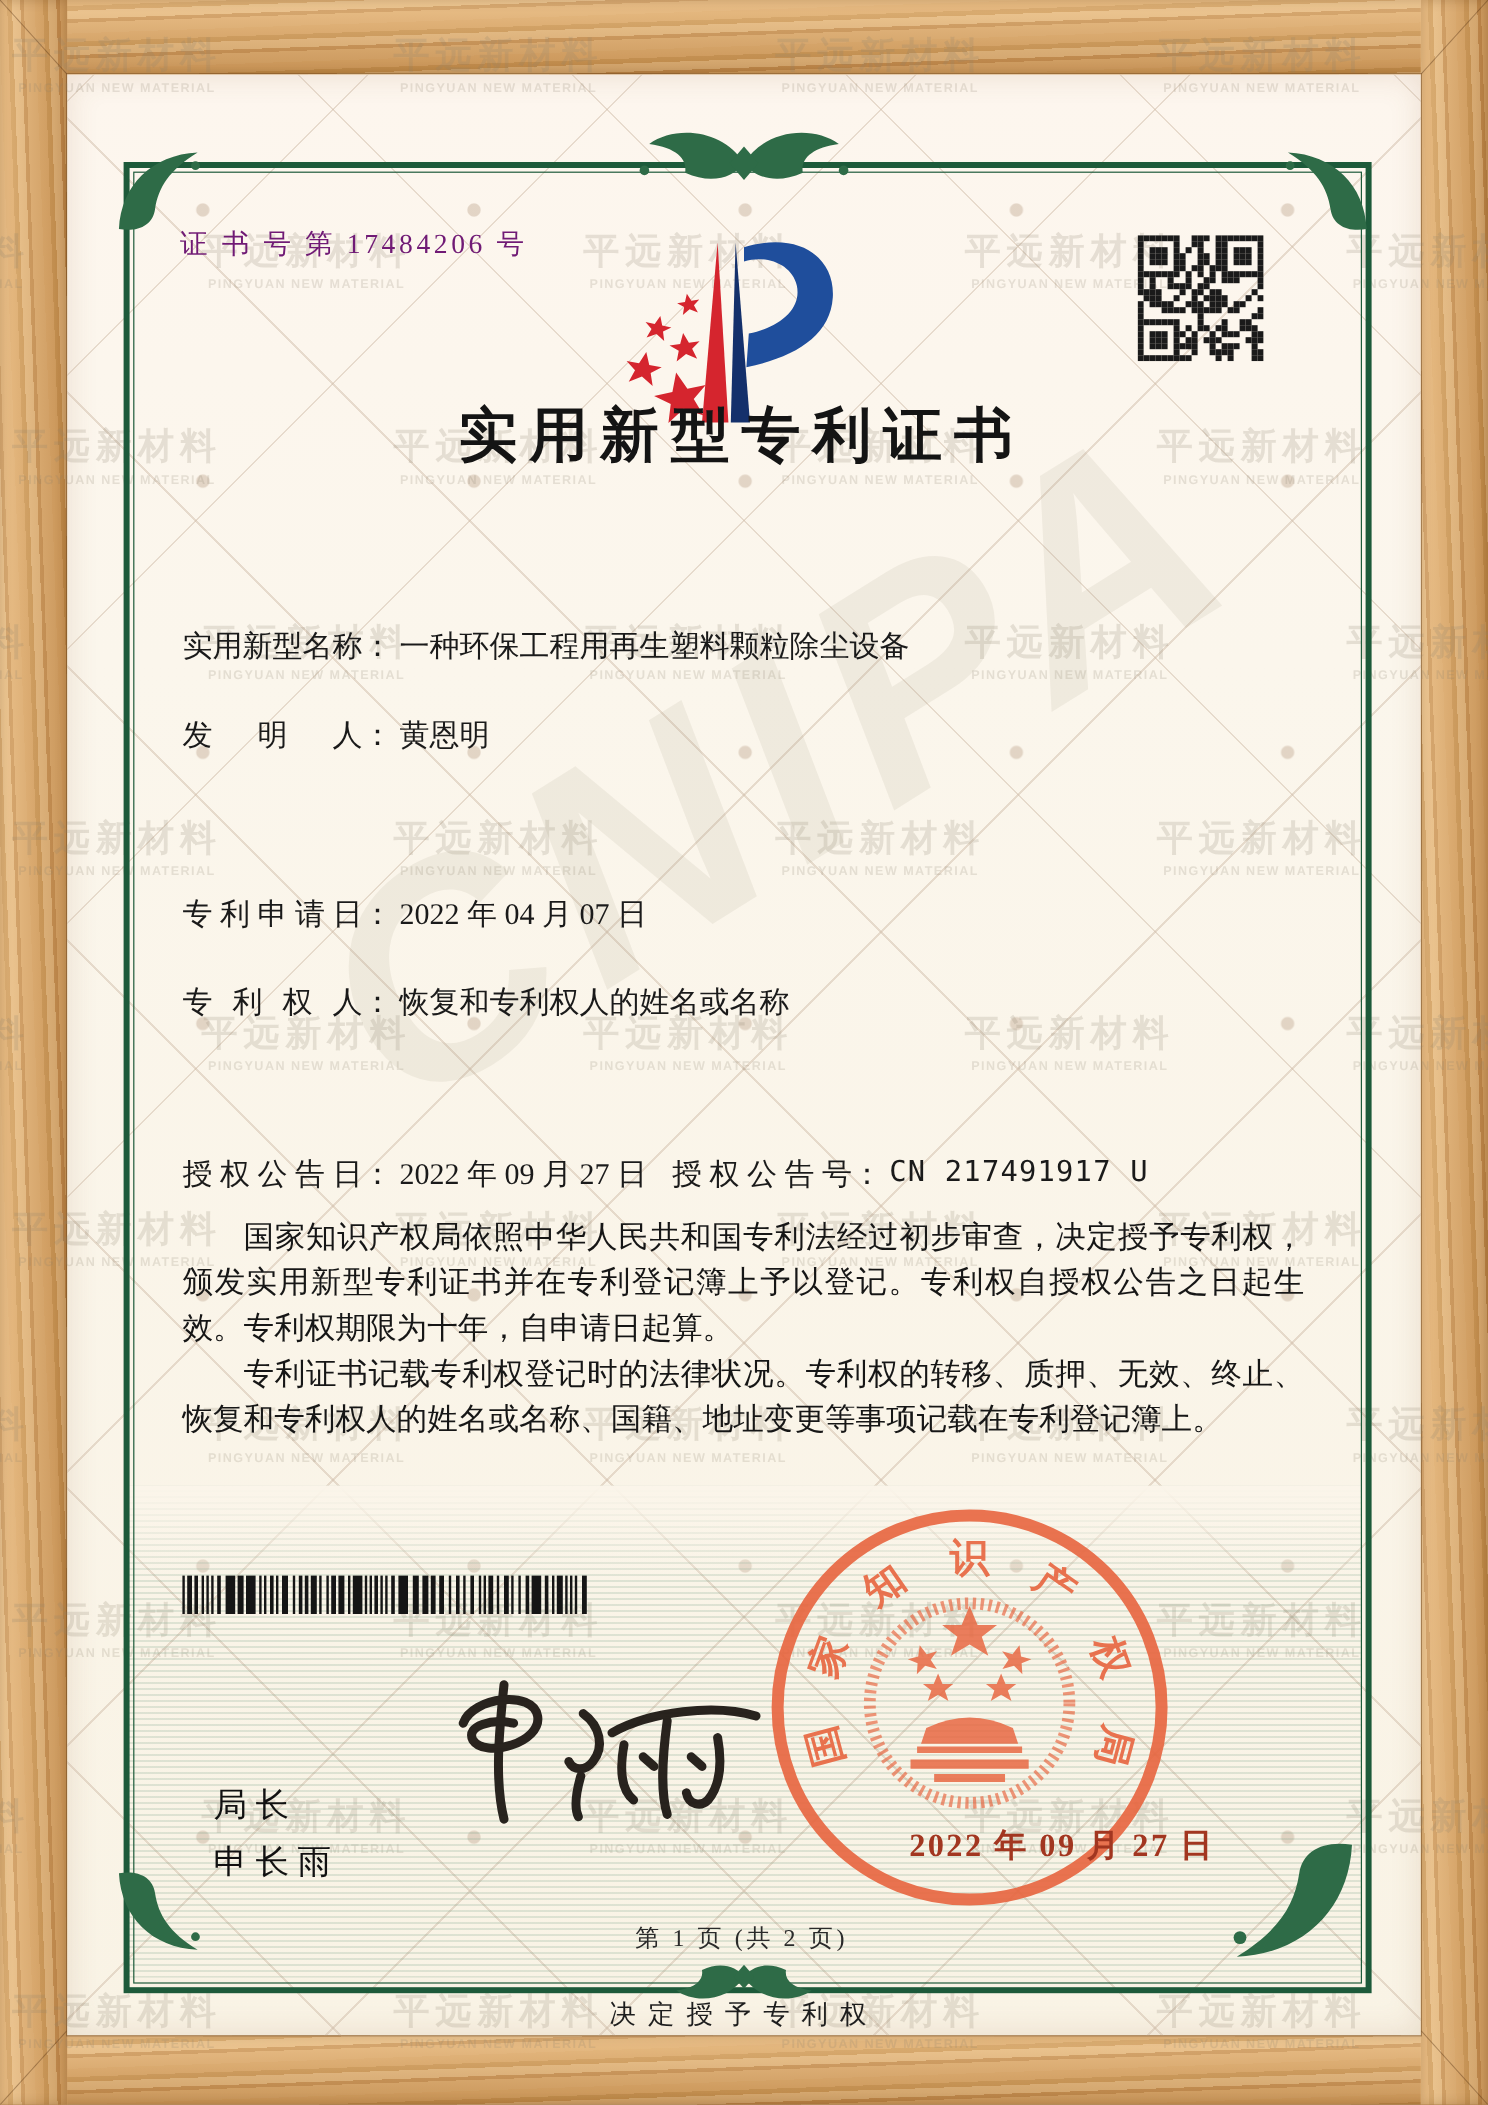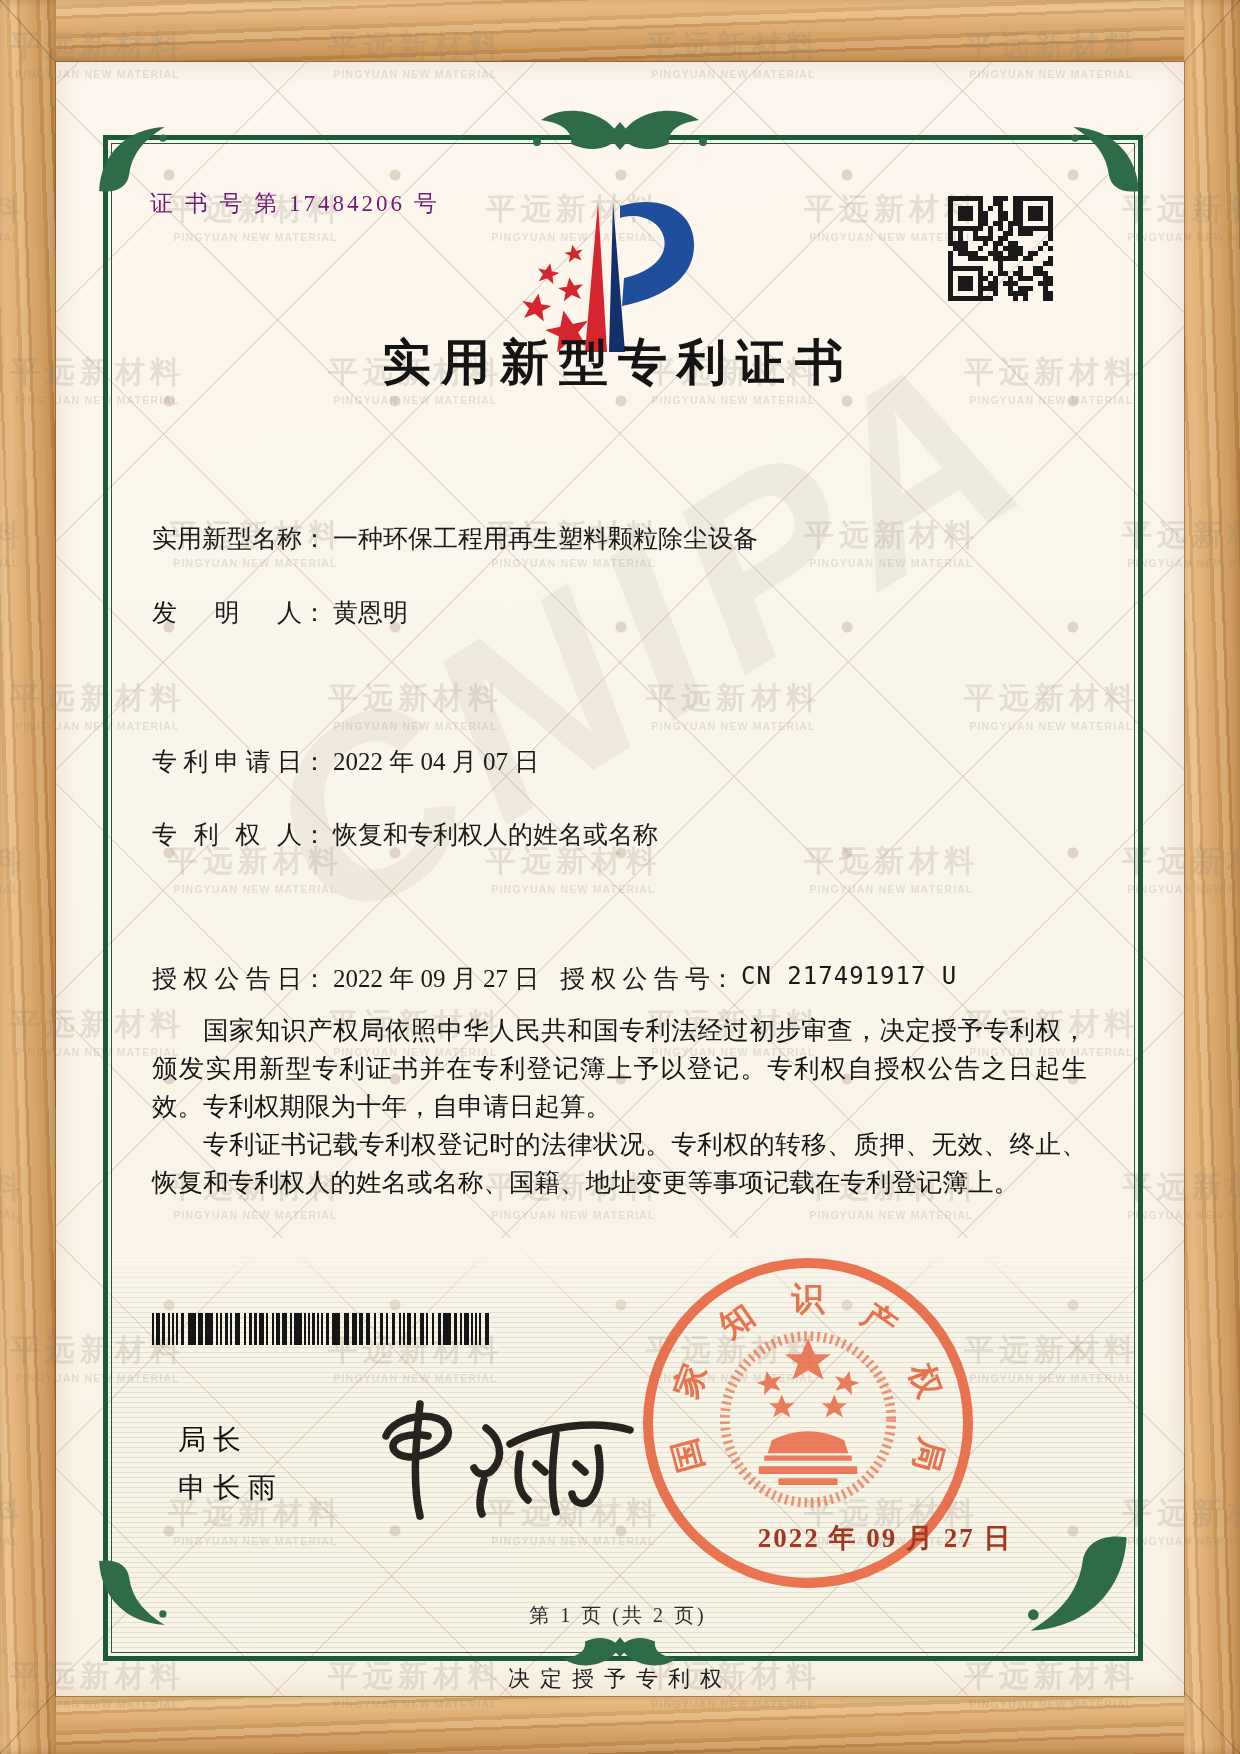--- a/index.html
+++ b/index.html
@@ -79,21 +79,21 @@
   .f-value.wrap{white-space:normal;width:705px;line-height:41px;}
   .mono{font-family:var(--mono);font-size:24px;letter-spacing:1px;}
   .grant2{position:absolute;left:408px;top:0;white-space:nowrap;}
 
   .paras{left:152px;top:1012px;width:935px;font-size:25.5px;line-height:38px;color:#161616;text-align:justify;}
   .paras p{margin:0;text-indent:2em;}
 
   .barcode{left:152px;top:1313px;width:342px;height:32px;}
   .barcode i{position:absolute;top:0;bottom:0;background:#151515;}
 
-  .signer{left:178px;top:1416px;font-family:var(--sans);font-size:28px;color:#111;letter-spacing:7px;line-height:48px;}
+  .signer{left:178px;top:1480px;font-family:var(--sans);font-size:28px;color:#111;letter-spacing:7px;line-height:48px;}
   .signature{left:358px;top:1390px;width:300px;height:138px;}
 
   .seal{left:643px;top:1258px;width:330px;height:330px;opacity:.9;pointer-events:none;}
   .seal-ring{position:absolute;inset:0;border:10px solid var(--sealred);border-radius:50%;}
   .seal-ch{position:absolute;font-size:33px;font-weight:700;color:var(--sealred);font-family:var(--serif);}
   .emblem{position:absolute;left:50%;top:50%;transform:translate(-50%,-52%);}
   .seal-date{left:745px;top:1520px;width:280px;text-align:center;font-size:27px;font-weight:700;
              letter-spacing:2px;color:#a23620;white-space:nowrap;}
 
   .page-info{left:103px;top:1602px;width:1030px;text-align:center;font-size:20px;letter-spacing:3px;color:#2a2a2a;}

